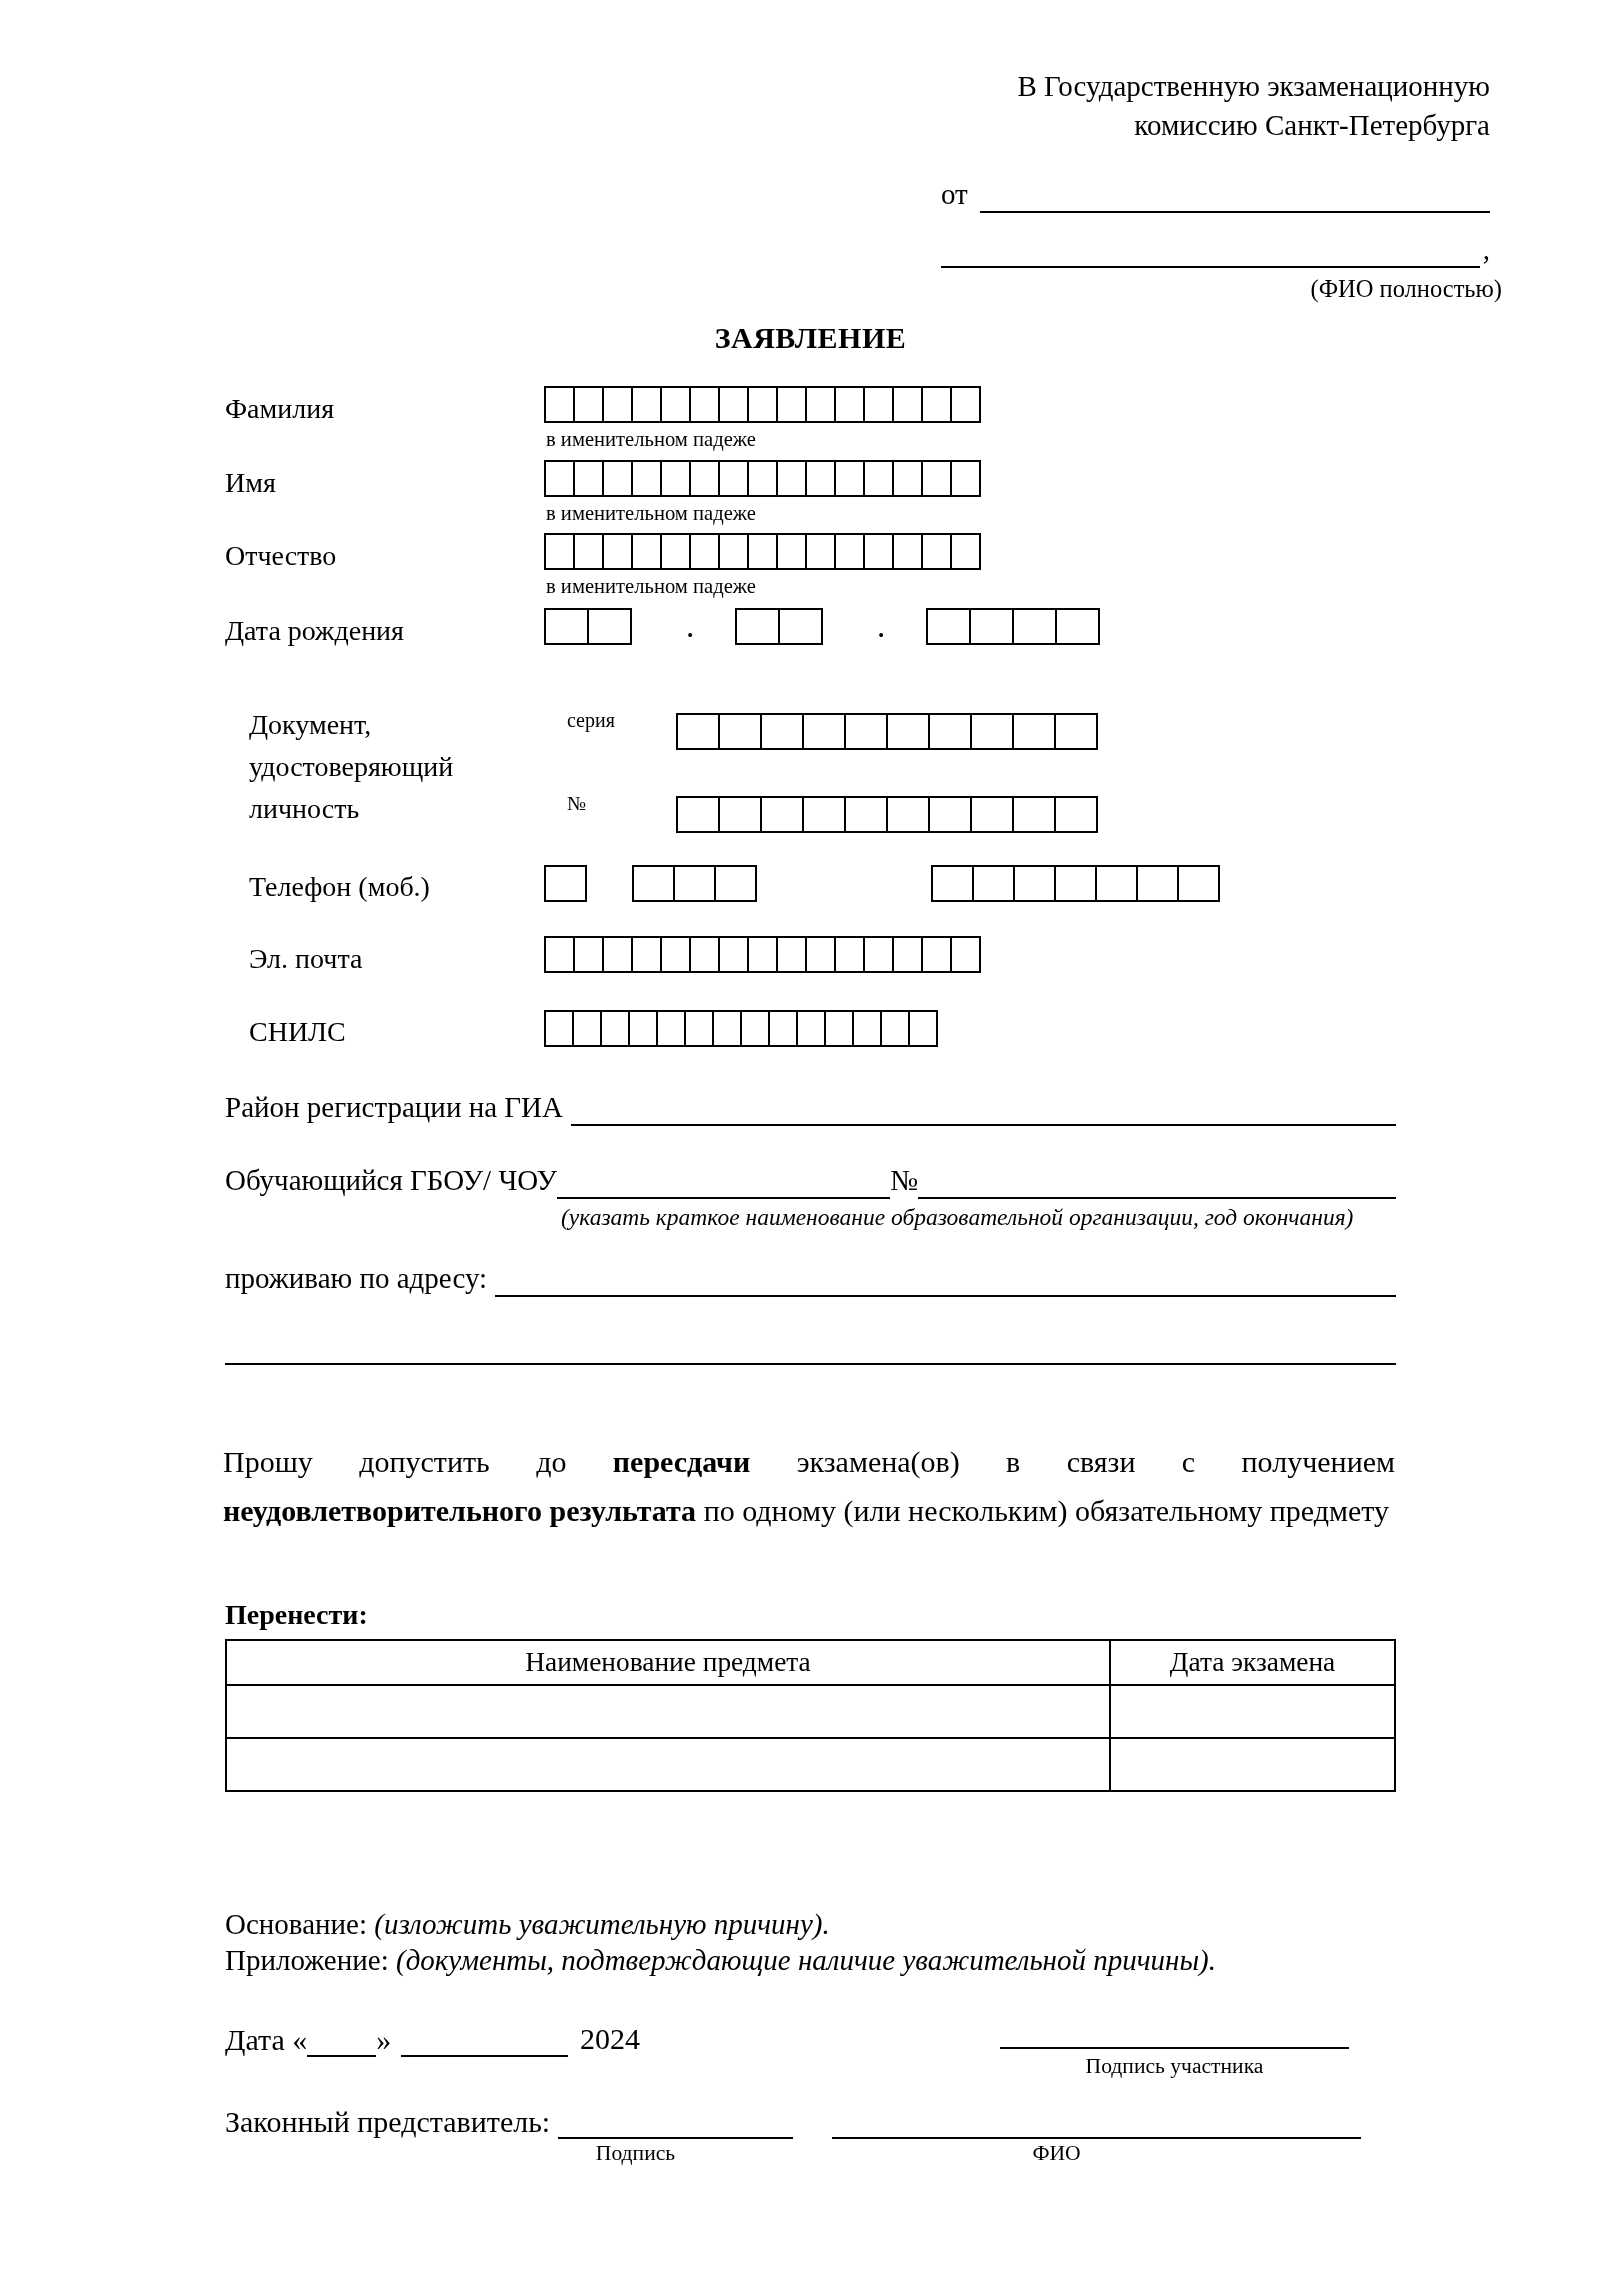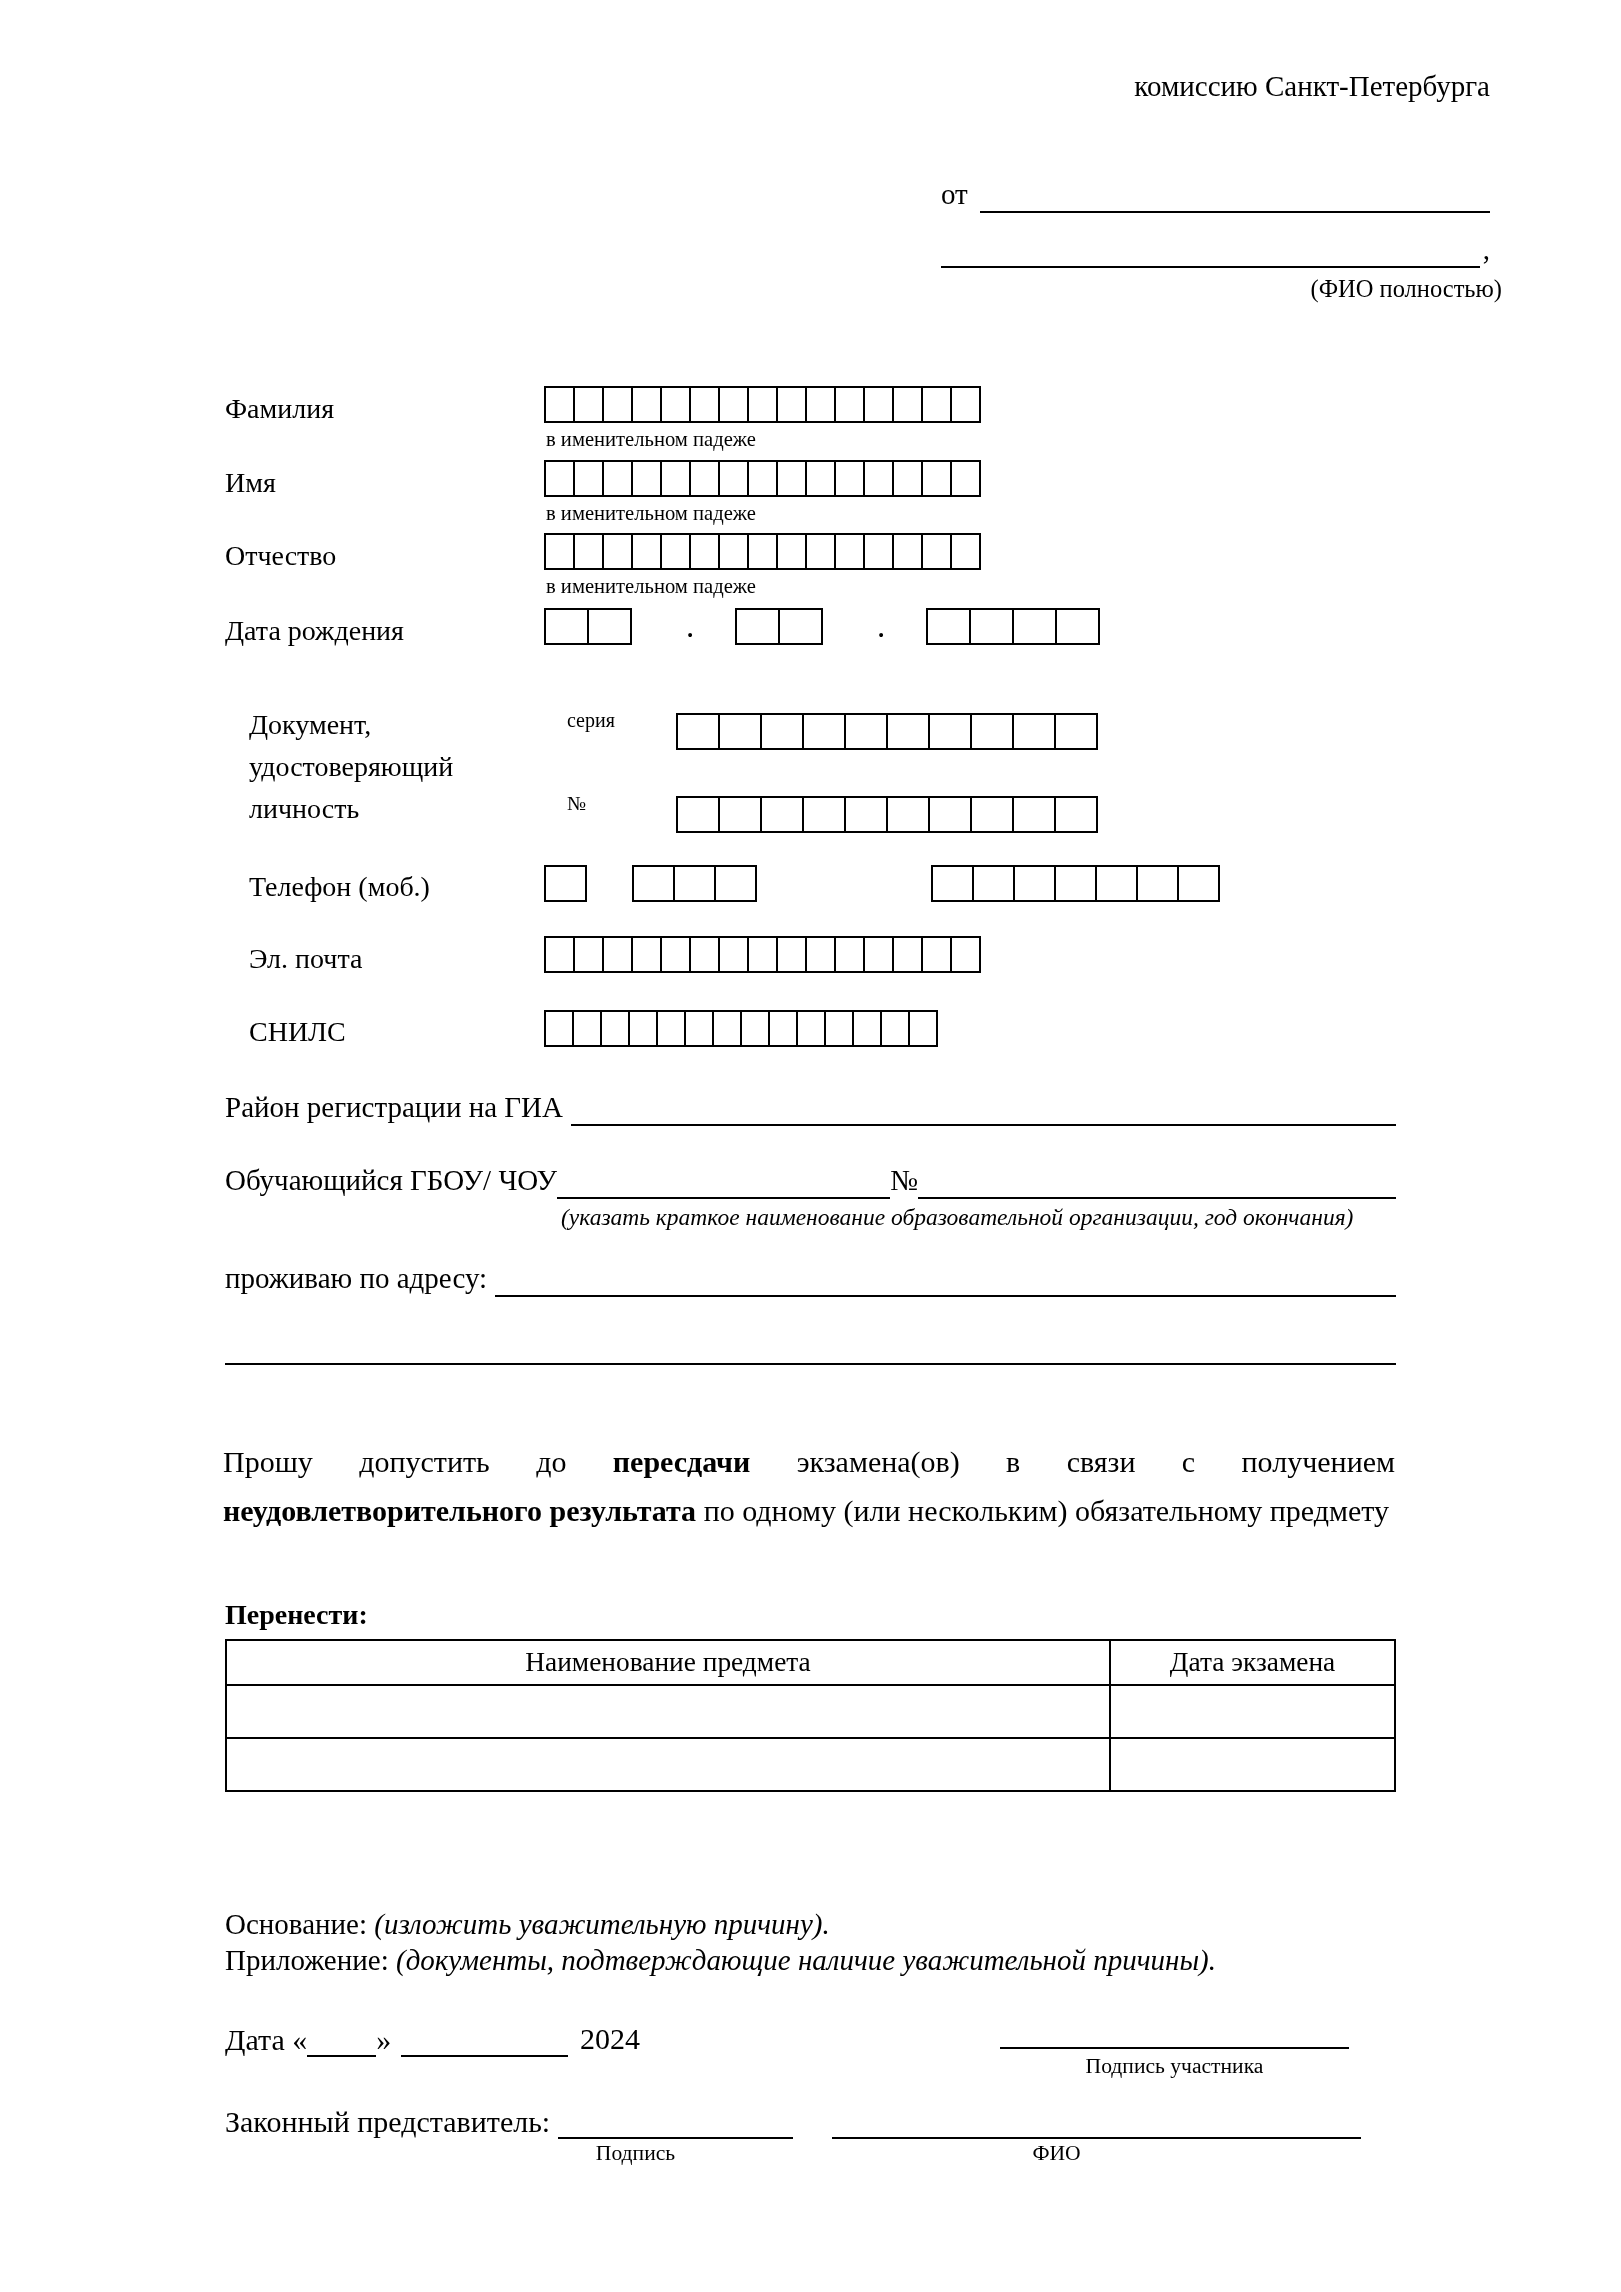--- a/index.html
+++ b/index.html
@@ -242,35 +242,37 @@
     text-align: center;
     font-size: 21.6px;
   }
 </style>
 </head>
 <body>
 
 <div class="page">
 
   <div class="header-block">
+    <div>В Государственную экзаменационную</div>
     <div>комиссию Санкт-Петербурга</div>
   </div>
 
   <div class="from-row">
     <span class="from-label">от</span>
     <span class="rule"></span>
   </div>
 
   <div class="from-row2">
     <span class="rule"></span>
     <span class="comma">,</span>
   </div>
 
   <div class="fio-hint">(ФИО полностью)</div>
 
+  <div class="doc-title">ЗАЯВЛЕНИЕ</div>
 
   <div class="form-area">
 
     <div class="frow" style="left:225px; top:393px;">
       <span class="frow-label">Фамилия</span>
     </div>
     <div class="boxes" id="surname-boxes" style="left:544px; top:386px;">
         <span class="cell" style="width: 31px;"></span>
         <span class="cell" style="width: 31px;"></span>
         <span class="cell" style="width: 31px;"></span>

